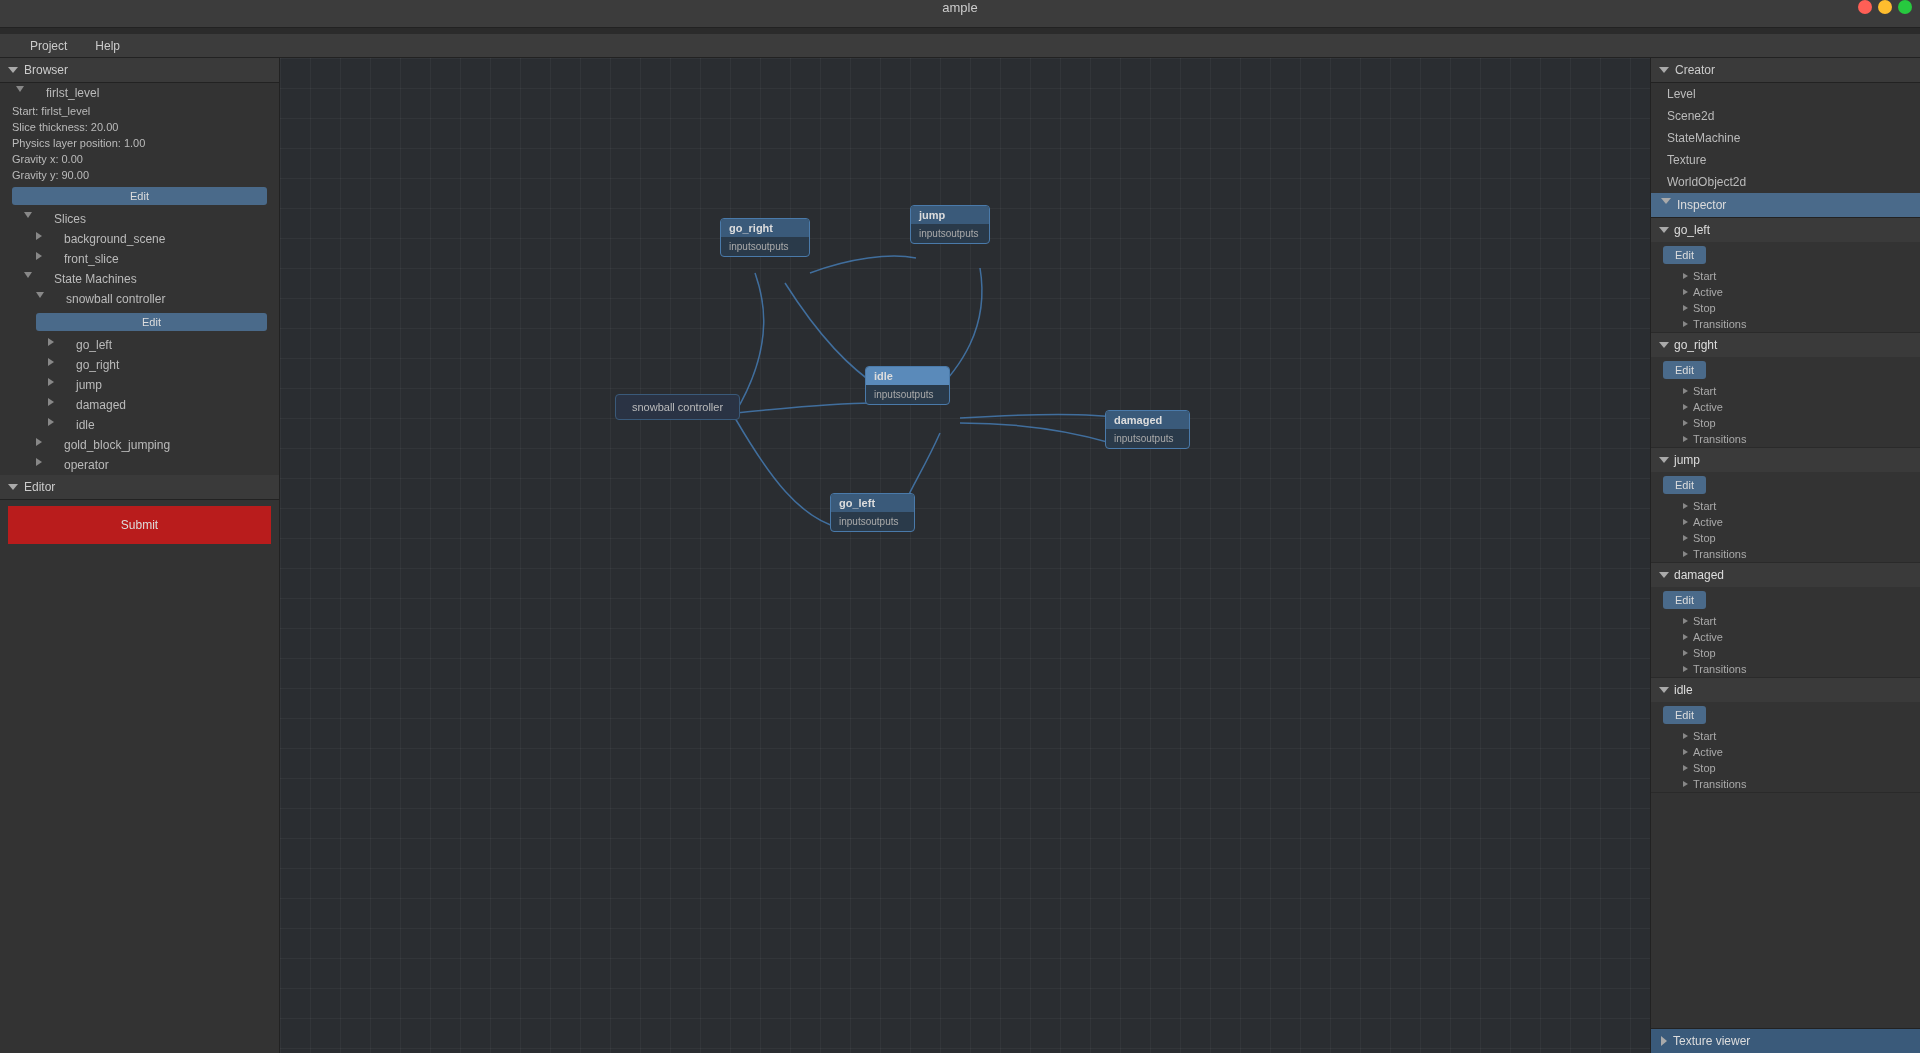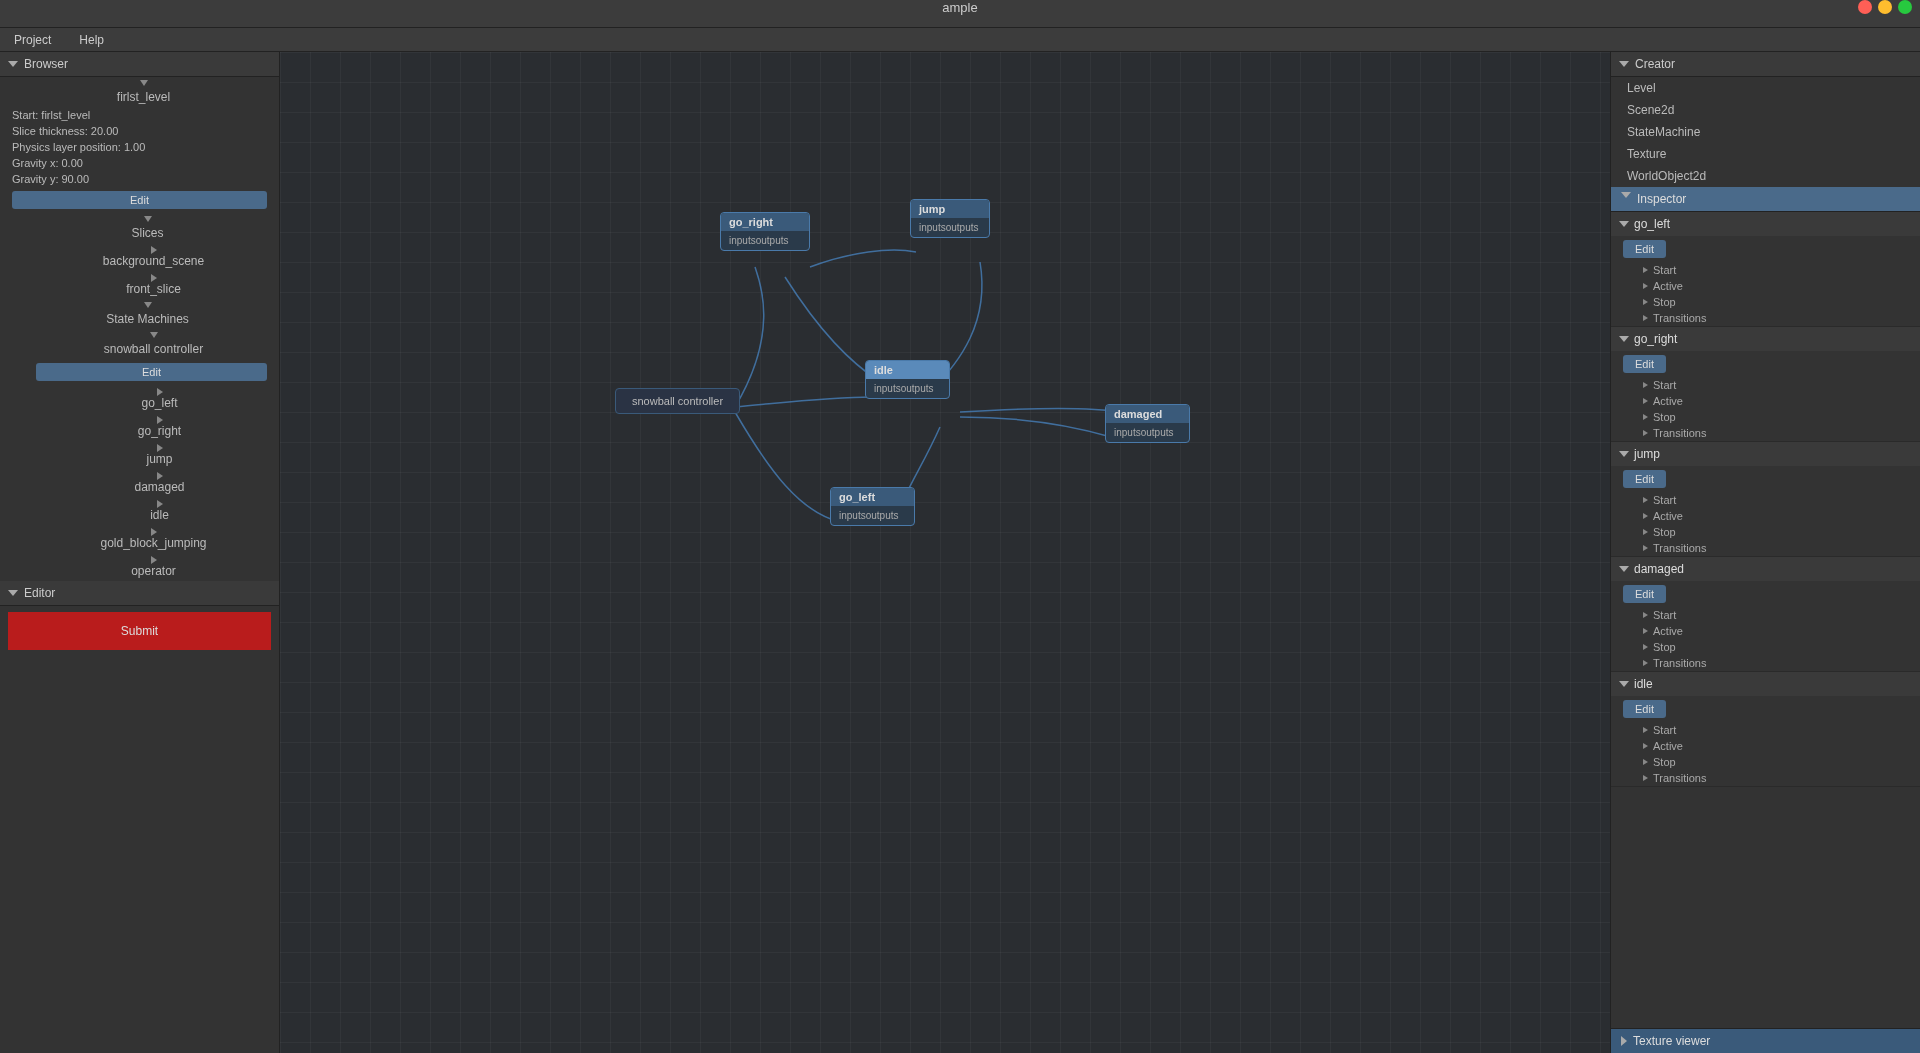--- a/index.html
+++ b/index.html
@@ -43,23 +43,24 @@
     .win-close { background: #ff5f56; }
     .win-min { background: #ffbd2e; }
     .win-max { background: #27c93f; }
 
     
     #menubar {
       background: #3c3c3c;
       height: 24px;
       display: flex;
       align-items: center;
-      padding: 0 8px;
+      padding: 0 24px;
       gap: 16px;
       border-bottom: 1px solid #222;
+      margin-top: 6px;
     }
     .menu-item {
       color: #ccc;
       font-size: 12px;
       cursor: pointer;
       padding: 2px 6px;
     }
 
     
     #main {
@@ -73,21 +74,21 @@
       width: 280px;
       background: #333;
       border-right: 1px solid #222;
       display: flex;
       flex-direction: column;
       overflow-y: auto;
     }
 
     
     #right-sidebar {
-      width: 310px;
+      width: 270px;
       background: #333;
       border-left: 1px solid #222;
       display: flex;
       flex-direction: column;
       overflow-y: auto;
     }
 
     
     #canvas-area {
       flex: 1;
@@ -110,25 +111,24 @@
       color: #ccc;
       font-size: 12px;
       cursor: pointer;
       border-bottom: 1px solid #222;
     }
 
     .tree-item {
       padding: 3px 8px 3px 16px;
       color: #bbb;
       display: flex;
-      align-items: center;
-      gap: 0;
-      cursor: pointer;
-      font-size: 12px;
-      flex-direction: column;
+      align-items: flex-start;
+      gap: 22px;
+      cursor: pointer;
+      font-size: 12px;
     }
     .tree-item .tri {
       width: 0; height: 0;
       border-top: 4px solid transparent;
       border-bottom: 4px solid transparent;
       border-left: 6px solid #888;
       display: inline-block;
       flex-shrink: 0;
     }
     .tree-item .tri.open {

